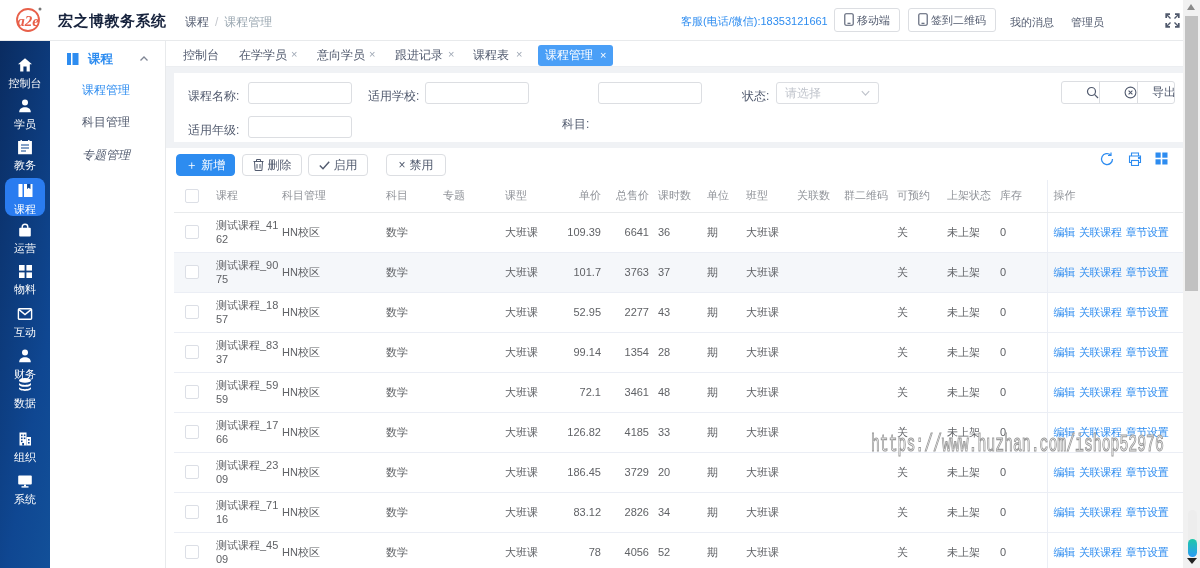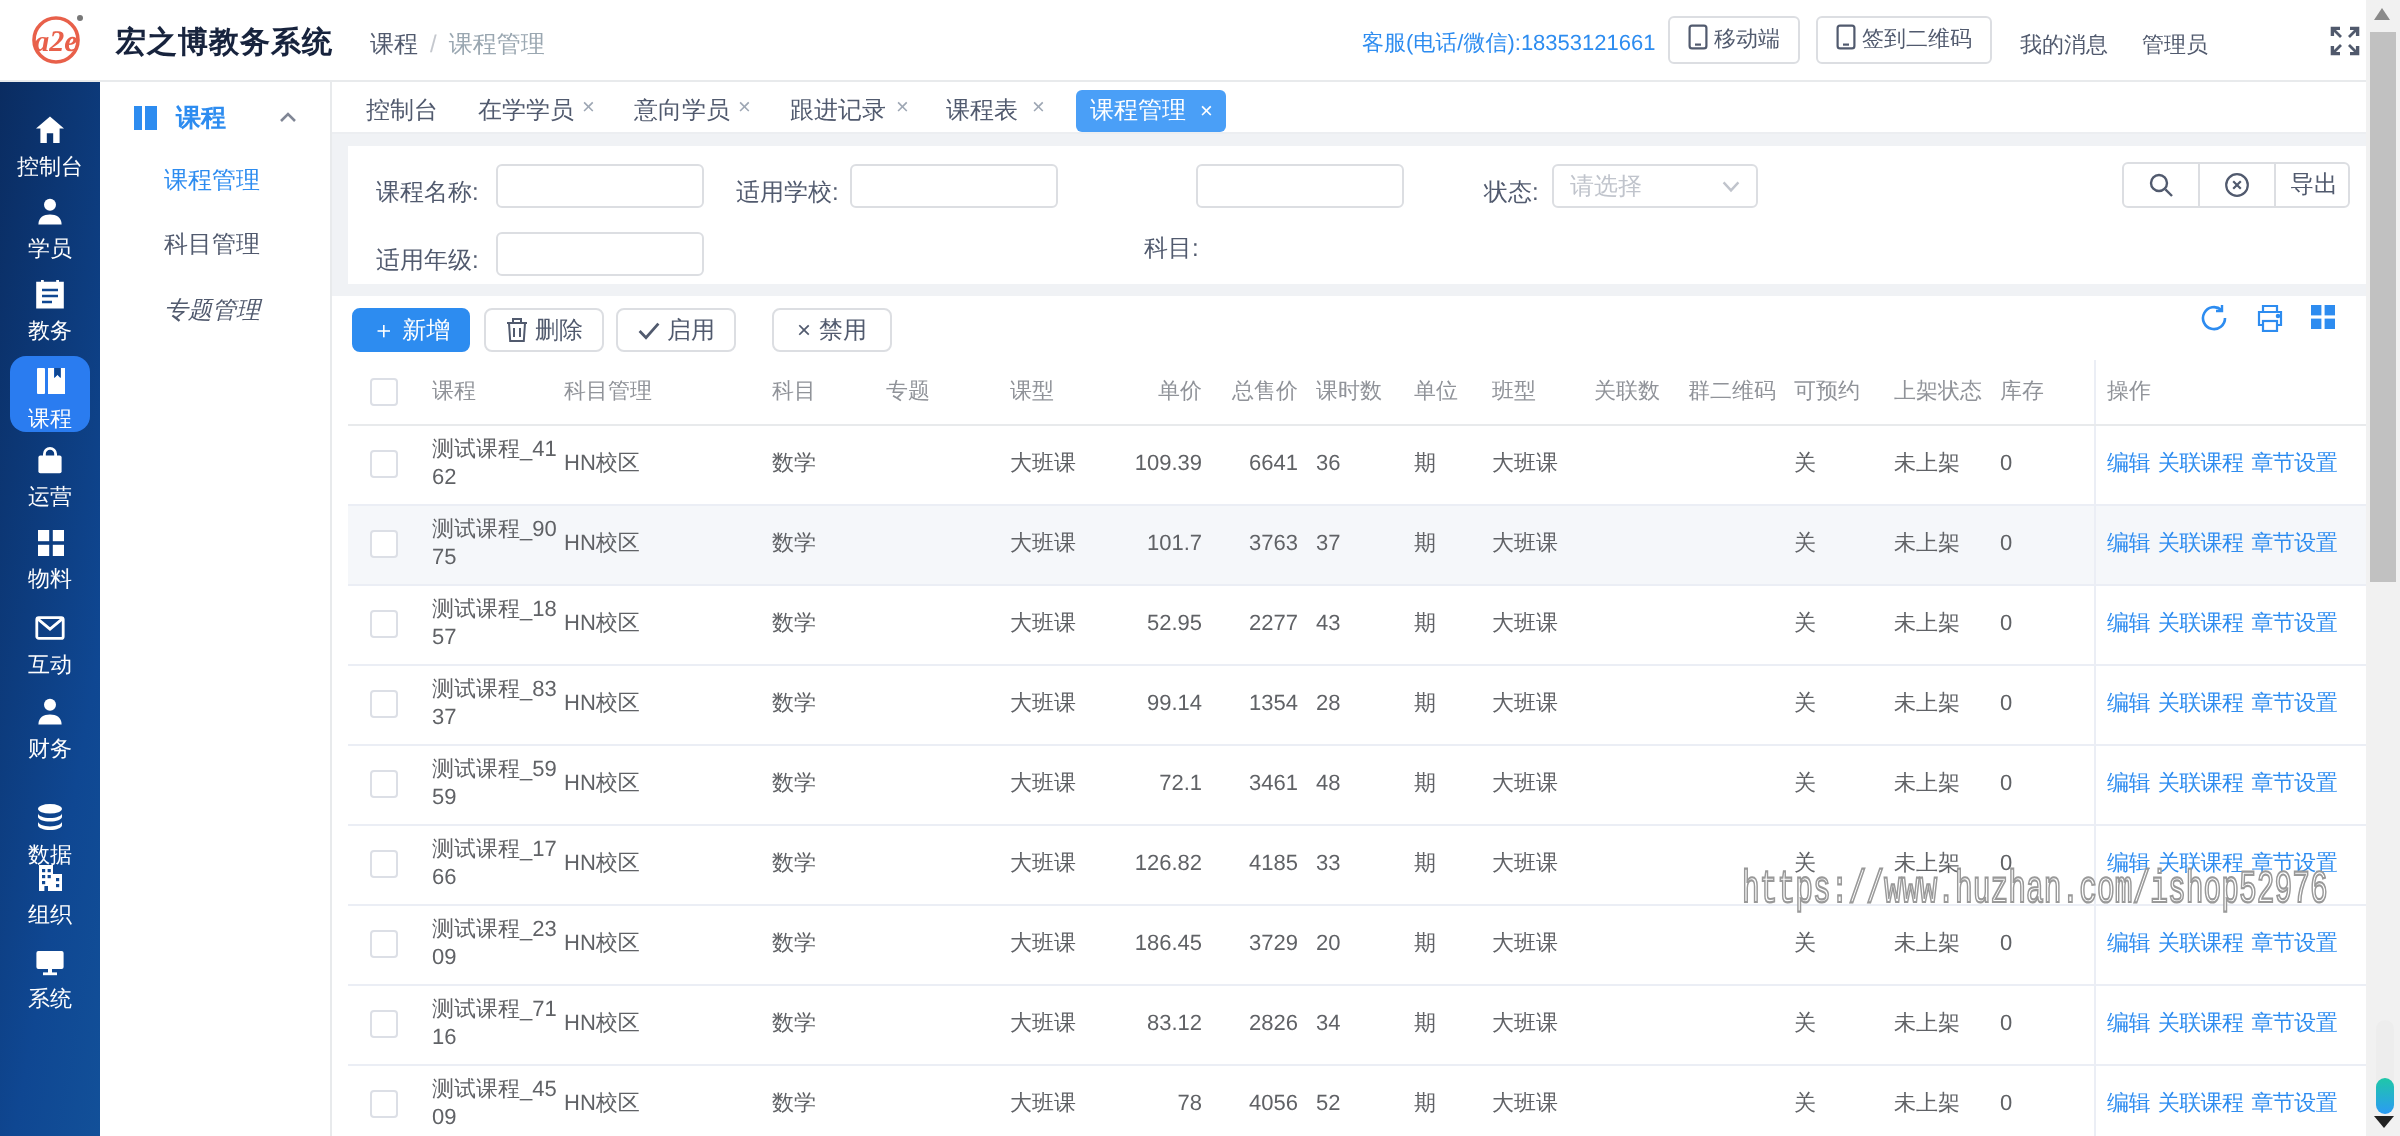--- a/index.html
+++ b/index.html
@@ -35,21 +35,21 @@
 #tabbar { position:absolute; left:166px; top:41px; width:1034px; height:26px; background:#fff; border-bottom:1px solid #eceef1; z-index:2; }
 .tab { position:absolute; top:6px; font-size:12px; color:#515a6e; }
 .tabx { position:absolute; top:7px; font-size:11px; color:#9ea7b4; }
 #acttab { position:absolute; left:372px; top:4px; width:75px; height:21px; background:#4a9ff7; border-radius:3px; color:#fff; font-size:12px; line-height:21px; padding-left:7px; }
 #acttab .x { margin-left:7px; font-size:11px; }
 #filter { position:absolute; left:174px; top:73px; width:1009px; height:69px; background:#fff; }
 .flab { position:absolute; font-size:12px; color:#515a6e; top:15px; }
 .finp { position:absolute; top:9px; width:104px; height:22px; border:1px solid #dcdee2; border-radius:3px; background:#fff; }
 .fsel { position:absolute; left:602px; top:9px; width:103px; height:22px; border:1px solid #dcdee2; border-radius:3px; background:#fff; font-size:12px; color:#c0c4cc; line-height:20px; padding-left:8px; }
 #grp { position:absolute; left:887px; top:8px; width:114px; height:23px; border:1px solid #dcdee2; border-radius:3px; background:#fff; }
-#grp .seg { position:absolute; top:0; width:38px; height:21px; text-align:center; line-height:21px; }
+#grp .seg { position:absolute; top:0; width:38px; height:21px; text-align:right; line-height:21px; }
 #tablecard { position:absolute; left:166px; top:148px; width:1017px; height:420px; background:#fff; }
 .btn { position:absolute; top:6px; height:22px; border-radius:4px; font-size:12px; line-height:20px; text-align:center; }
 .btn.blue { background:#2d8cf0; color:#fff; border:1px solid #2d8cf0; }
 .btn.plain { background:#fff; color:#515a6e; border:1px solid #dcdee2; }
 .ricon { position:absolute; top:4px; }
 
 #tbl { position:absolute; left:174px; top:180px; width:1009px; border-collapse:collapse; table-layout:fixed; font-size:11px; color:#606266; }
 #tbl th { height:32px; font-weight:normal; color:#909399; border-bottom:1px solid #e8eaec; text-align:left; overflow:hidden; white-space:nowrap; }
 #tbl td { height:40px; white-space:nowrap; border-bottom:1px solid #ebeef5; text-align:left; overflow:visible; vertical-align:middle; line-height:14px; }
 #tbl .num { text-align:right; }
@@ -150,21 +150,21 @@
       </svg>
       <span class="lb">互动</span>
     </div>
   <div class="sbi" style="top:307px;">
       <svg width="16" height="16" viewBox="0 0 16 16" fill="#fff">
         <circle cx="8" cy="4.4" r="3"></circle>
         <path d="M2.2 14.2 c0-3.4 2.6-4.9 5.8-4.9 s5.8 1.5 5.8 4.9 z"></path>
       </svg>
       <span class="lb">财务</span>
     </div>
-  <div class="sbi" style="top:360px;font-family:Liberation Serif, serif;">
+  <div class="sbi" style="top:336px;font-family:Liberation Serif, serif;">
       <svg width="16" height="16" viewBox="0 0 16 16" fill="#fff">
         <ellipse cx="8" cy="3.4" rx="6" ry="2.4"></ellipse>
         <path d="M2 5.6 c0 1.3 2.7 2.4 6 2.4 s6-1.1 6-2.4 v1.8 c0 1.3-2.7 2.4-6 2.4 s-6-1.1-6-2.4 z"></path>
         <path d="M2 9.8 c0 1.3 2.7 2.4 6 2.4 s6-1.1 6-2.4 v1.8 c0 1.3-2.7 2.4-6 2.4 s-6-1.1-6-2.4 z"></path>
       </svg>
       <span class="lb">数据</span>
     </div>
   <div class="sbi" style="top:390px;">
       <svg width="16" height="16" viewBox="0 0 16 16" fill="#fff">
         <rect x="2.5" y="1.5" width="7" height="13"></rect>
@@ -215,21 +215,21 @@
   <span class="tab" style="left:307px;">课程表</span>
     <span class="tabx" style="left:350px;">×</span>
   <div id="acttab">课程管理<span class="x">×</span></div>
 </div>
 
 <div id="filter">
   <span class="flab" style="left:14px;">课程名称:</span>
     <div class="finp" style="left:74px;"></div>
   <span class="flab" style="left:194px;">适用学校:</span>
     <div class="finp" style="left:251px;"></div>
-  <span class="flab" style="left:398px;margin-top:28px;">科目:</span>
+  <span class="flab" style="left:388px;margin-top:28px;">科目:</span>
     <div class="finp" style="left:424px;"></div>
   <span class="flab" style="left:568px;">状态:</span>
   <div class="fsel" style="left:602px;">请选择<svg style="position:absolute;right:8px;top:7px;" width="9" height="7" viewBox="0 0 9 7" fill="none" stroke="#c0c4cc" stroke-width="1.2">
         <path d="M0.8 1.2 L4.5 5.2 L8.2 1.2"></path>
       </svg></div>
   <span class="flab" style="left:14px;top:49px;">适用年级:</span>
     <div class="finp" style="left:74px;top:43px;"></div>
   <div id="grp">
     <div class="seg" style="left:0;border-right:1px solid #dcdee2;"><svg width="13" height="13" viewBox="0 0 13 13" fill="none" stroke="#515a6e" stroke-width="1.2" style="margin-top:4px;">
           <circle cx="5.5" cy="5.5" r="4"></circle>

